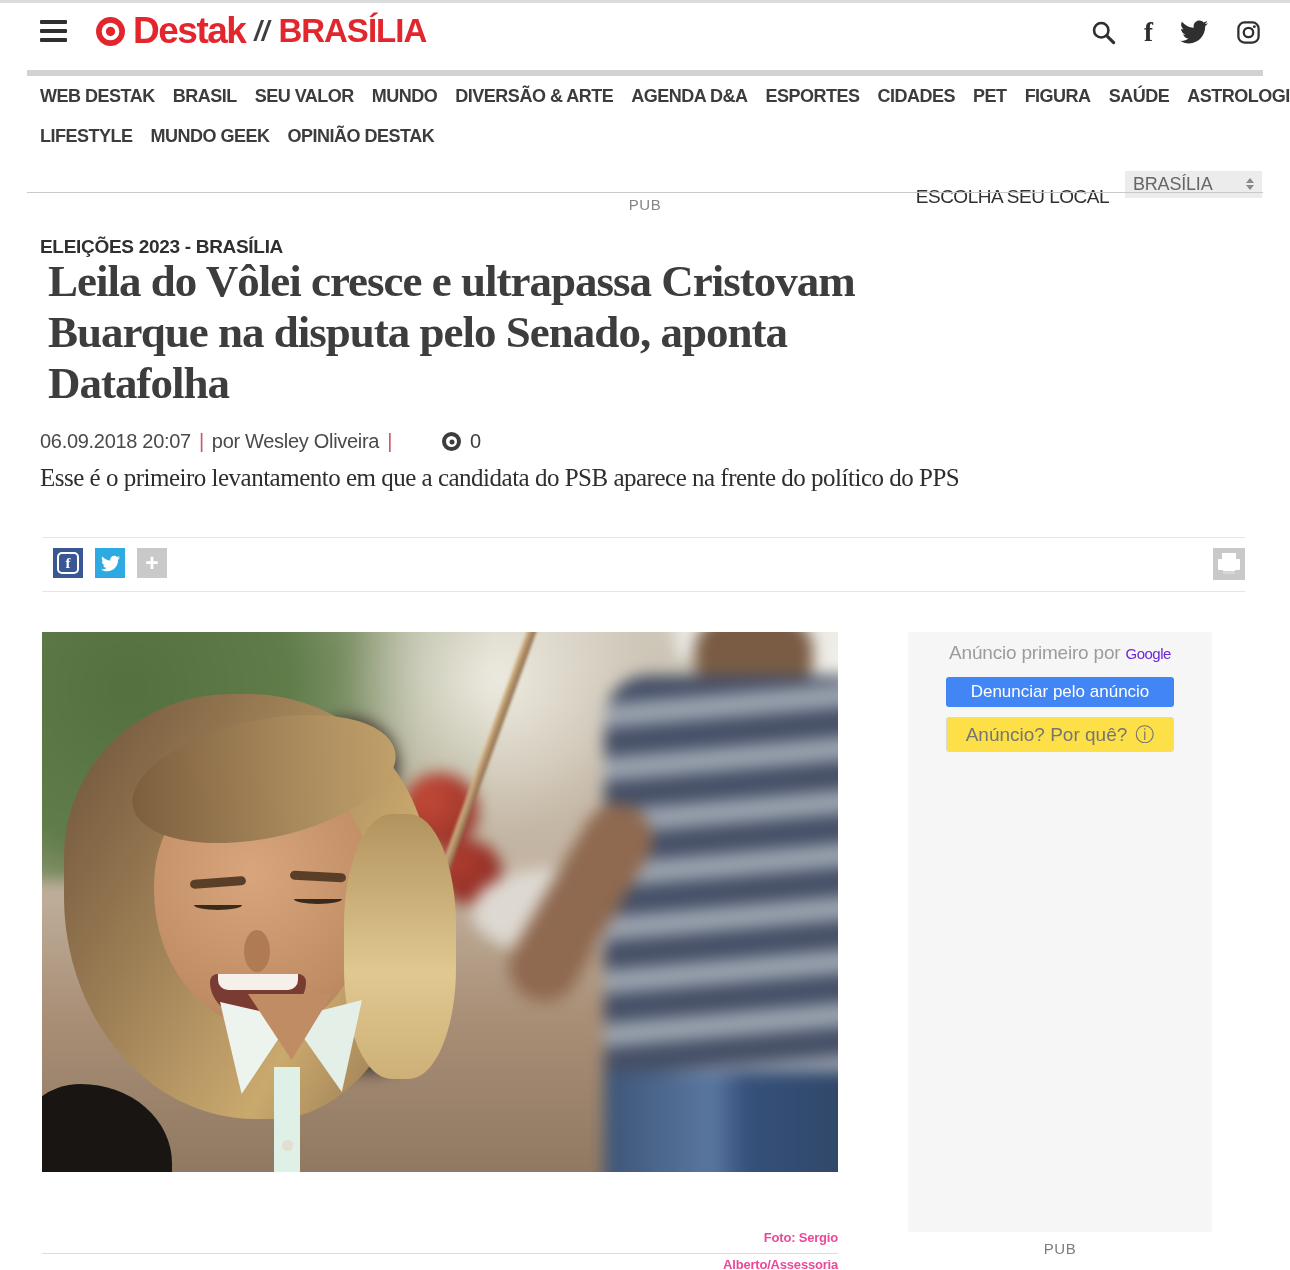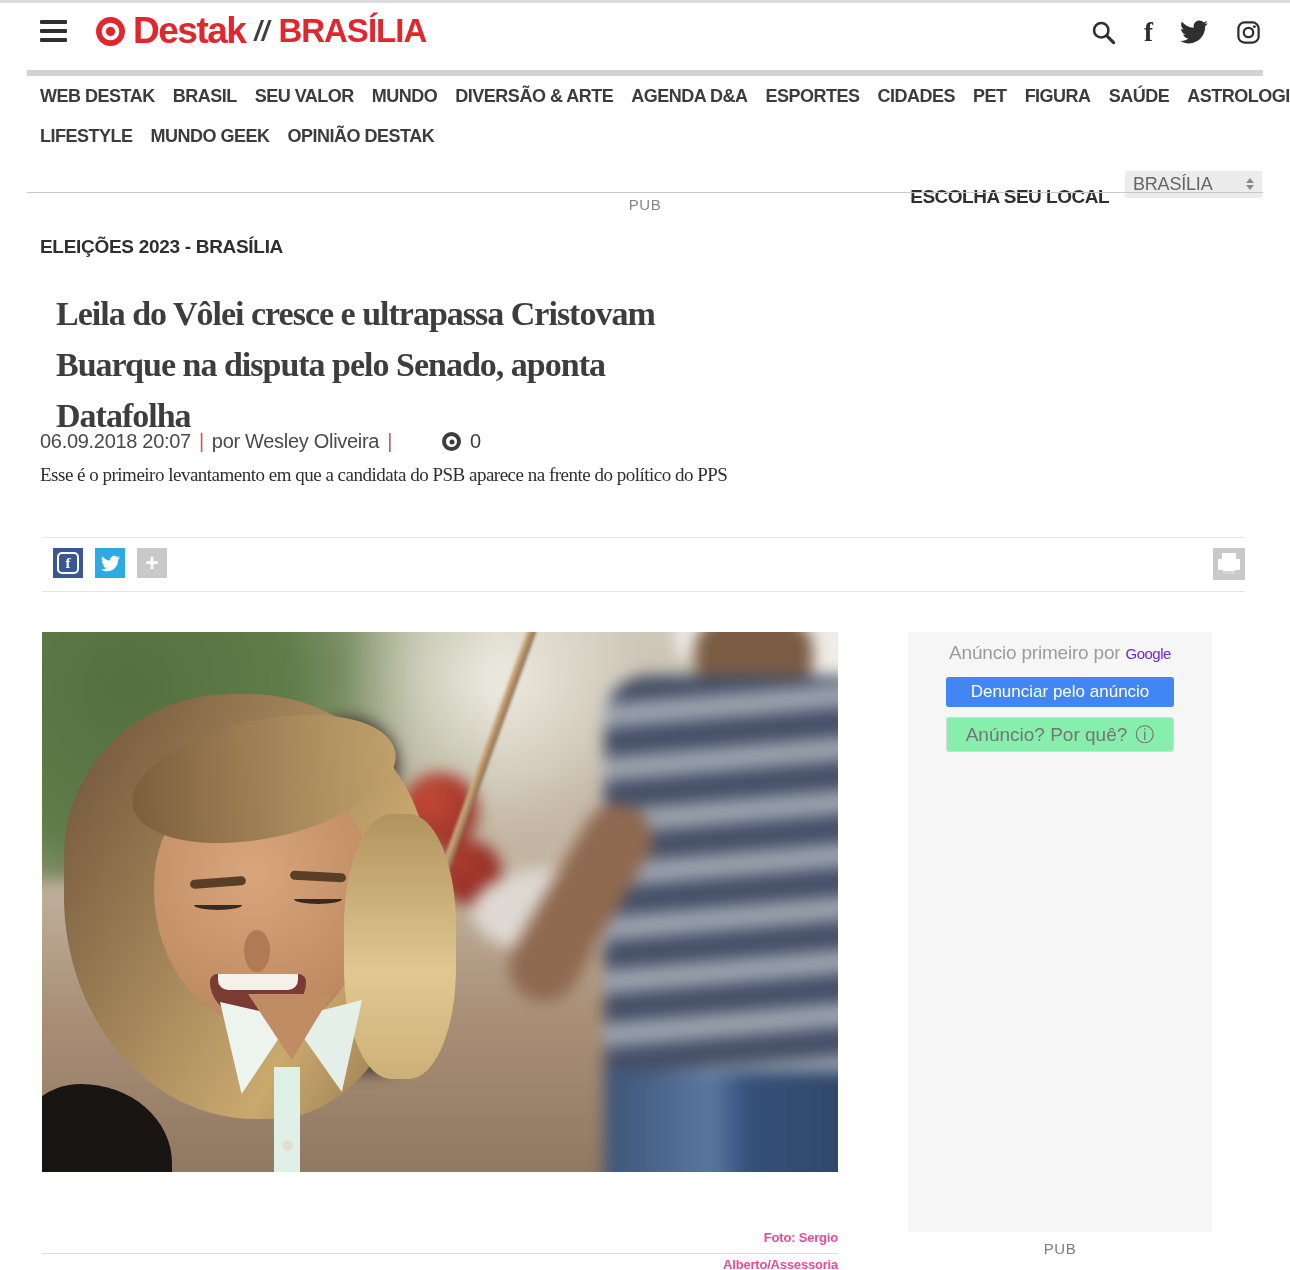--- a/index.html
+++ b/index.html
@@ -26,44 +26,44 @@
 
   
   .bar-thick { left:27px; top:70px; width:1236px; height:6px; background:#d2d2d2; }
   .nav-row { left:40px; display:flex; gap:18px; white-space:nowrap; }
   .nav-row1 { top:86px; }
   .nav-row2 { top:126px;justify-content:space-between; }
   .nav-link { font-size:18px; font-weight:bold; color:#3c3c3c; letter-spacing:-0.5px; text-decoration:none; cursor:pointer; }
 
   
   .locale { right:28px; top:160px; display:flex; align-items:center; gap:16px; }
-  .locale-label { font-size:19px; font-weight:bold; color:#2f2f2f; letter-spacing:-0.5px;margin-top:26px; }
+  .locale-label { font-size:19px; font-weight:normal; color:#2f2f2f; letter-spacing:-0.5px;margin-top:26px; }
   .locale-select { width:137px; height:27px; background:#ececec; display:flex; align-items:center;
     padding:0 8px; cursor:pointer; }
   .locale-value { font-size:18px; color:#666; letter-spacing:-0.2px; }
   .sel-arrows { margin-left:auto; display:flex; flex-direction:column; gap:2px; }
   .tri-up { width:0; height:0; border-left:4px solid transparent; border-right:4px solid transparent; border-bottom:5px solid #8a8a8a; }
   .tri-dn { width:0; height:0; border-left:4px solid transparent; border-right:4px solid transparent; border-top:5px solid #8a8a8a; }
 
   .hr-1 { left:27px; top:192px; width:1236px; height:1px; background:#c9c9c9; }
   .pub-top { left:0; top:196px; width:1290px; text-align:center; font-size:15px; color:#868686; letter-spacing:0.5px; }
 
   
   .category { left:40px; top:236px; font-size:19px; font-weight:bold; color:#2f2f2f; letter-spacing:-0.3px; cursor:pointer; }
-  .headline { left:56px; top:256px; width:1130px; font-family:"Liberation Serif", serif;
-    font-weight:bold; font-size:34px; line-height:51px; color:#3d3d3d; letter-spacing:-1px;margin-top:32px; }
+  .headline { left:48px; top:256px; width:1130px; font-family:"Liberation Serif", serif;
+    font-weight:bold; font-size:45px; line-height:51px; color:#3d3d3d; letter-spacing:-1px; }
   .meta { left:40px; top:430px; display:flex; align-items:center; font-size:20px; color:#4a4a4a; letter-spacing:-0.3px; }
   .meta .pipe { color:#cf5468; margin:0 8px; }
   .comments { display:flex; align-items:center; gap:9px; margin-left:42px; cursor:pointer; }
   .c-icon { width:19px; height:19px; border:4px solid #3d3d3d; border-radius:50%; position:relative; background:#fff; }
   .c-icon::after { content:''; position:absolute; left:50%; top:50%; transform:translate(-50%,-50%);
     width:5px; height:5px; background:#3d3d3d; border-radius:50%; }
   .c-count { font-size:20px; color:#3d3d3d; }
   .subtitle { left:40px; top:464px; width:1200px; font-family:"Liberation Serif", serif;
-    font-size:19px; color:#2e2e2e; letter-spacing:-0.5px; }
+    font-size:25px; color:#2e2e2e; letter-spacing:-0.5px; }
 
   
   .share-line { left:42px; width:1203px; height:1px; background:#e6e6e6; }
   .share-buttons { left:53px; top:548px; display:flex; gap:12px; }
   .sbtn { width:30px; height:30px; position:relative; cursor:pointer; }
   .btn-f { background:#3a5795; }
   .btn-f .inner { position:absolute; inset:4px; border:2px solid #fff; border-radius:5px;
     display:flex; align-items:center; justify-content:center;
     font-family:"Liberation Serif", serif; font-weight:bold; font-size:15px; color:#fff; }
   .btn-t { background:#2caae1; display:flex; align-items:center; justify-content:center; }
@@ -143,21 +143,21 @@
   .caption { left:42px; top:1180px; width:796px; text-align:right;
     font-size:13px; font-weight:bold; color:#ec4899; line-height:27px; letter-spacing:-0.2px;margin-top:44px; }
   .hr-caption { left:42px; top:1253px; width:796px; height:1px; background:#ddd; }
 
   
   .ad-box { left:908px; top:632px; width:304px; height:600px; background:#f6f6f6; }
   .ad-head { margin-top:10px; text-align:center; color:#9c9c9c; font-size:19px; letter-spacing:-0.2px; }
   .ad-google { font-size:15px; color:#6d28d9; letter-spacing:-0.5px; }
   .ad-report { margin:13px auto 0; width:228px; height:30px; background:#4285f4; border-radius:3px;
     color:#fff; font-size:17px; display:flex; align-items:center; justify-content:center; cursor:pointer; }
-  .ad-why { margin:10px auto 0; width:228px; height:35px; background:#86efac; border:1px solid #d8d8d8; border-radius:3px;
+  .ad-why { margin:10px auto 0; width:228px; height:35px; background:#fde047; border:1px solid #d8d8d8; border-radius:3px;
     color:#757575; font-size:19px; display:flex; align-items:center; justify-content:center; gap:8px; cursor:pointer; }
   .pub-bottom { left:908px; top:1240px; width:304px; text-align:center; font-size:15px; color:#7d7d7d; letter-spacing:0.5px; }
 </style>
 </head>
 <body>
 
 <div class="page">
 
   <div class="abs top-hairline"></div>
 

